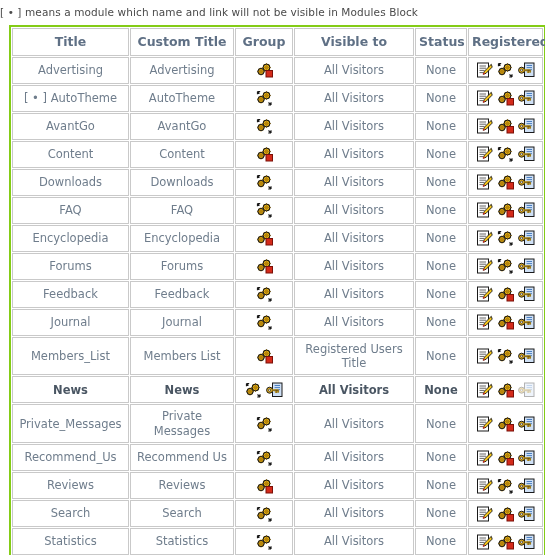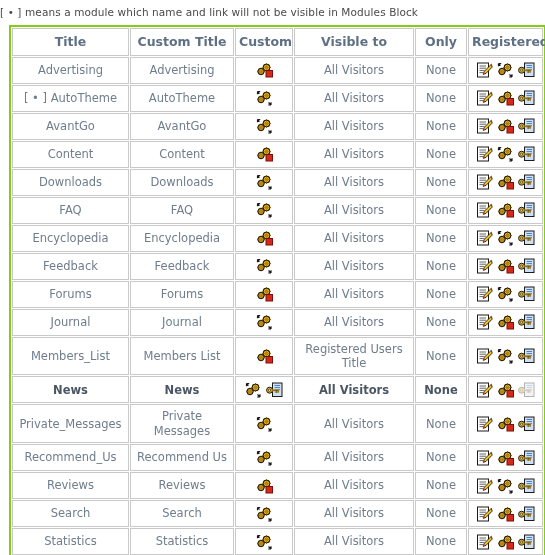--- a/index.html
+++ b/index.html
@@ -108,23 +108,23 @@
         <col class="c-custom">
         <col class="c-status">
       <col class="c-visible">
         <col class="c-group">
         <col class="c-func">
     </colgroup>
     <thead>
       <tr>
         <th class="col-title">Title</th>
         <th>Custom Title</th>
-        <th>Custom</th>
+        <th>Group</th>
         <th>Visible to</th>
-        <th>Only</th>
+        <th>Status</th>
         <th>Registered</th>
       </tr>
     </thead>
     <tbody id="tbody">
         <tr>
           <td class="col-title">Advertising</td>
           <td>Advertising</td>
           <td>
             <div class="icons">
               <span class="ico">
@@ -557,20 +557,83 @@
                   <circle cx="3.6" cy="8.2" r="3" fill="#e8b21c" stroke="#1a1a1a" stroke-width="1"></circle>
                   <circle cx="3.6" cy="8.2" r="1.1" fill="#ffffff" stroke="#1a1a1a" stroke-width="0.7"></circle>
                   <path d="M6.2 8.2 H12.4 M10.2 8.2 V11 M12.1 8.2 V10.6" stroke="#e8b21c" stroke-width="2" stroke-linecap="butt"></path>
                   <path d="M6.2 8.2 H12.4 M10.2 8.2 V11 M12.1 8.2 V10.6" stroke="#1a1a1a" stroke-width="0.6" fill="none"></path>
                 </svg>
               </span>
             </div>
           </td>
         </tr>
         <tr>
+          <td class="col-title">Forums</td>
+          <td>Forums</td>
+          <td>
+            <div class="icons">
+              <span class="ico">
+                <svg viewBox="0 0 17 16" xmlns="http://www.w3.org/2000/svg">
+                  <g stroke="#1a1a1a" stroke-width="0.9">
+                    <circle cx="5" cy="9.5" r="3.1" fill="#f5c518"></circle>
+                    <circle cx="5" cy="9.5" r="1.1" fill="#fff"></circle>
+                    <path d="M5 5.6 L5 13.4 M1.3 9.5 L8.7 9.5 M2.5 7 L7.5 12 M7.5 7 L2.5 12" stroke="#b8860b" stroke-width="1.1"></path>
+                    <circle cx="5" cy="9.5" r="3.1" fill="none"></circle>
+                    <circle cx="10.5" cy="5.5" r="3.4" fill="#f5c518"></circle>
+                    <circle cx="10.5" cy="5.5" r="1.2" fill="#fff"></circle>
+                    <path d="M10.5 1.3 L10.5 9.7 M6.3 5.5 L14.7 5.5 M7.6 2.6 L13.4 8.4 M13.4 2.6 L7.6 8.4" stroke="#b8860b" stroke-width="1.1"></path>
+                    <circle cx="10.5" cy="5.5" r="3.4" fill="none"></circle>
+                  </g>
+                  <rect x="10" y="8.5" width="6.5" height="6.5" fill="#d42a1a" stroke="#7a1008" stroke-width="1"></rect>
+                </svg>
+              </span>
+            </div>
+          </td>
+          <td>All Visitors</td>
+          <td>None</td>
+          <td>
+            <div class="icons">
+              <span class="ico">
+                <svg viewBox="0 0 17 16" xmlns="http://www.w3.org/2000/svg">
+                  <rect x="1.5" y="1" width="11" height="14" fill="#ffffff" stroke="#1a1a1a" stroke-width="1"></rect>
+                  <path d="M3.5 4 H10 M3.5 6.2 H10 M3.5 8.4 H8.5 M3.5 10.6 H7" stroke="#555" stroke-width="0.9"></path>
+                  <path d="M15.3 2.3 L8.2 9.4 L7.2 12.3 L10.1 11.3 L16.2 5.1 Z" fill="#f5c518" stroke="#1a1a1a" stroke-width="0.9"></path>
+                  <path d="M7.2 12.3 L8.6 10.9" stroke="#d42a1a" stroke-width="1.4"></path>
+                </svg>
+              </span>
+              <span class="ico">
+                <svg viewBox="0 0 17 16" xmlns="http://www.w3.org/2000/svg">
+                  <g stroke="#1a1a1a" stroke-width="0.9">
+                    <circle cx="5" cy="9.5" r="3.1" fill="#f5c518"></circle>
+                    <circle cx="5" cy="9.5" r="1.1" fill="#fff"></circle>
+                    <path d="M5 5.6 L5 13.4 M1.3 9.5 L8.7 9.5 M2.5 7 L7.5 12 M7.5 7 L2.5 12" stroke="#b8860b" stroke-width="1.1"></path>
+                    <circle cx="5" cy="9.5" r="3.1" fill="none"></circle>
+                    <circle cx="10.5" cy="5.5" r="3.4" fill="#f5c518"></circle>
+                    <circle cx="10.5" cy="5.5" r="1.2" fill="#fff"></circle>
+                    <path d="M10.5 1.3 L10.5 9.7 M6.3 5.5 L14.7 5.5 M7.6 2.6 L13.4 8.4 M13.4 2.6 L7.6 8.4" stroke="#b8860b" stroke-width="1.1"></path>
+                    <circle cx="10.5" cy="5.5" r="3.4" fill="none"></circle>
+                  </g>
+                  <path d="M3.5 3.5 L1.5 1.5 M1.5 1.5 L4.2 1.5 M1.5 1.5 L1.5 4.2" stroke="#1a1a1a" stroke-width="1.2" fill="none"></path>
+                  <path d="M12.5 12.5 L15 15 M15 15 L12.2 15 M15 15 L15 12.2" stroke="#1a1a1a" stroke-width="1.2" fill="none"></path>
+                </svg>
+              </span>
+              <span class="ico">
+                <svg viewBox="0 0 17 16" xmlns="http://www.w3.org/2000/svg">
+                  <rect x="6.5" y="1" width="9.5" height="13.5" fill="#cfe0f5" stroke="#1a1a1a" stroke-width="1"></rect>
+                  <path d="M8.6 3.5 H14 M8.6 5.6 H14 M8.6 7.7 H14 M8.6 9.8 H13" stroke="#4a7fc1" stroke-width="1"></path>
+                  <circle cx="3.6" cy="8.2" r="3" fill="#e8b21c" stroke="#1a1a1a" stroke-width="1"></circle>
+                  <circle cx="3.6" cy="8.2" r="1.1" fill="#ffffff" stroke="#1a1a1a" stroke-width="0.7"></circle>
+                  <path d="M6.2 8.2 H12.4 M10.2 8.2 V11 M12.1 8.2 V10.6" stroke="#e8b21c" stroke-width="2" stroke-linecap="butt"></path>
+                  <path d="M6.2 8.2 H12.4 M10.2 8.2 V11 M12.1 8.2 V10.6" stroke="#1a1a1a" stroke-width="0.6" fill="none"></path>
+                </svg>
+              </span>
+            </div>
+          </td>
+        </tr>
+        <tr>
           <td class="col-title">Feedback</td>
           <td>Feedback</td>
           <td>
             <div class="icons">
               <span class="ico">
                 <svg viewBox="0 0 17 16" xmlns="http://www.w3.org/2000/svg">
                   <g stroke="#1a1a1a" stroke-width="0.9">
                     <circle cx="5" cy="9.5" r="3.1" fill="#f5c518"></circle>
                     <circle cx="5" cy="9.5" r="1.1" fill="#fff"></circle>
                     <path d="M5 5.6 L5 13.4 M1.3 9.5 L8.7 9.5 M2.5 7 L7.5 12 M7.5 7 L2.5 12" stroke="#b8860b" stroke-width="1.1"></path>
@@ -604,83 +667,20 @@
                     <circle cx="5" cy="9.5" r="3.1" fill="#f5c518"></circle>
                     <circle cx="5" cy="9.5" r="1.1" fill="#fff"></circle>
                     <path d="M5 5.6 L5 13.4 M1.3 9.5 L8.7 9.5 M2.5 7 L7.5 12 M7.5 7 L2.5 12" stroke="#b8860b" stroke-width="1.1"></path>
                     <circle cx="5" cy="9.5" r="3.1" fill="none"></circle>
                     <circle cx="10.5" cy="5.5" r="3.4" fill="#f5c518"></circle>
                     <circle cx="10.5" cy="5.5" r="1.2" fill="#fff"></circle>
                     <path d="M10.5 1.3 L10.5 9.7 M6.3 5.5 L14.7 5.5 M7.6 2.6 L13.4 8.4 M13.4 2.6 L7.6 8.4" stroke="#b8860b" stroke-width="1.1"></path>
                     <circle cx="10.5" cy="5.5" r="3.4" fill="none"></circle>
                   </g>
                   <rect x="10" y="8.5" width="6.5" height="6.5" fill="#d42a1a" stroke="#7a1008" stroke-width="1"></rect>
-                </svg>
-              </span>
-              <span class="ico">
-                <svg viewBox="0 0 17 16" xmlns="http://www.w3.org/2000/svg">
-                  <rect x="6.5" y="1" width="9.5" height="13.5" fill="#cfe0f5" stroke="#1a1a1a" stroke-width="1"></rect>
-                  <path d="M8.6 3.5 H14 M8.6 5.6 H14 M8.6 7.7 H14 M8.6 9.8 H13" stroke="#4a7fc1" stroke-width="1"></path>
-                  <circle cx="3.6" cy="8.2" r="3" fill="#e8b21c" stroke="#1a1a1a" stroke-width="1"></circle>
-                  <circle cx="3.6" cy="8.2" r="1.1" fill="#ffffff" stroke="#1a1a1a" stroke-width="0.7"></circle>
-                  <path d="M6.2 8.2 H12.4 M10.2 8.2 V11 M12.1 8.2 V10.6" stroke="#e8b21c" stroke-width="2" stroke-linecap="butt"></path>
-                  <path d="M6.2 8.2 H12.4 M10.2 8.2 V11 M12.1 8.2 V10.6" stroke="#1a1a1a" stroke-width="0.6" fill="none"></path>
-                </svg>
-              </span>
-            </div>
-          </td>
-        </tr>
-        <tr>
-          <td class="col-title">Forums</td>
-          <td>Forums</td>
-          <td>
-            <div class="icons">
-              <span class="ico">
-                <svg viewBox="0 0 17 16" xmlns="http://www.w3.org/2000/svg">
-                  <g stroke="#1a1a1a" stroke-width="0.9">
-                    <circle cx="5" cy="9.5" r="3.1" fill="#f5c518"></circle>
-                    <circle cx="5" cy="9.5" r="1.1" fill="#fff"></circle>
-                    <path d="M5 5.6 L5 13.4 M1.3 9.5 L8.7 9.5 M2.5 7 L7.5 12 M7.5 7 L2.5 12" stroke="#b8860b" stroke-width="1.1"></path>
-                    <circle cx="5" cy="9.5" r="3.1" fill="none"></circle>
-                    <circle cx="10.5" cy="5.5" r="3.4" fill="#f5c518"></circle>
-                    <circle cx="10.5" cy="5.5" r="1.2" fill="#fff"></circle>
-                    <path d="M10.5 1.3 L10.5 9.7 M6.3 5.5 L14.7 5.5 M7.6 2.6 L13.4 8.4 M13.4 2.6 L7.6 8.4" stroke="#b8860b" stroke-width="1.1"></path>
-                    <circle cx="10.5" cy="5.5" r="3.4" fill="none"></circle>
-                  </g>
-                  <rect x="10" y="8.5" width="6.5" height="6.5" fill="#d42a1a" stroke="#7a1008" stroke-width="1"></rect>
-                </svg>
-              </span>
-            </div>
-          </td>
-          <td>All Visitors</td>
-          <td>None</td>
-          <td>
-            <div class="icons">
-              <span class="ico">
-                <svg viewBox="0 0 17 16" xmlns="http://www.w3.org/2000/svg">
-                  <rect x="1.5" y="1" width="11" height="14" fill="#ffffff" stroke="#1a1a1a" stroke-width="1"></rect>
-                  <path d="M3.5 4 H10 M3.5 6.2 H10 M3.5 8.4 H8.5 M3.5 10.6 H7" stroke="#555" stroke-width="0.9"></path>
-                  <path d="M15.3 2.3 L8.2 9.4 L7.2 12.3 L10.1 11.3 L16.2 5.1 Z" fill="#f5c518" stroke="#1a1a1a" stroke-width="0.9"></path>
-                  <path d="M7.2 12.3 L8.6 10.9" stroke="#d42a1a" stroke-width="1.4"></path>
-                </svg>
-              </span>
-              <span class="ico">
-                <svg viewBox="0 0 17 16" xmlns="http://www.w3.org/2000/svg">
-                  <g stroke="#1a1a1a" stroke-width="0.9">
-                    <circle cx="5" cy="9.5" r="3.1" fill="#f5c518"></circle>
-                    <circle cx="5" cy="9.5" r="1.1" fill="#fff"></circle>
-                    <path d="M5 5.6 L5 13.4 M1.3 9.5 L8.7 9.5 M2.5 7 L7.5 12 M7.5 7 L2.5 12" stroke="#b8860b" stroke-width="1.1"></path>
-                    <circle cx="5" cy="9.5" r="3.1" fill="none"></circle>
-                    <circle cx="10.5" cy="5.5" r="3.4" fill="#f5c518"></circle>
-                    <circle cx="10.5" cy="5.5" r="1.2" fill="#fff"></circle>
-                    <path d="M10.5 1.3 L10.5 9.7 M6.3 5.5 L14.7 5.5 M7.6 2.6 L13.4 8.4 M13.4 2.6 L7.6 8.4" stroke="#b8860b" stroke-width="1.1"></path>
-                    <circle cx="10.5" cy="5.5" r="3.4" fill="none"></circle>
-                  </g>
-                  <path d="M3.5 3.5 L1.5 1.5 M1.5 1.5 L4.2 1.5 M1.5 1.5 L1.5 4.2" stroke="#1a1a1a" stroke-width="1.2" fill="none"></path>
-                  <path d="M12.5 12.5 L15 15 M15 15 L12.2 15 M15 15 L15 12.2" stroke="#1a1a1a" stroke-width="1.2" fill="none"></path>
                 </svg>
               </span>
               <span class="ico">
                 <svg viewBox="0 0 17 16" xmlns="http://www.w3.org/2000/svg">
                   <rect x="6.5" y="1" width="9.5" height="13.5" fill="#cfe0f5" stroke="#1a1a1a" stroke-width="1"></rect>
                   <path d="M8.6 3.5 H14 M8.6 5.6 H14 M8.6 7.7 H14 M8.6 9.8 H13" stroke="#4a7fc1" stroke-width="1"></path>
                   <circle cx="3.6" cy="8.2" r="3" fill="#e8b21c" stroke="#1a1a1a" stroke-width="1"></circle>
                   <circle cx="3.6" cy="8.2" r="1.1" fill="#ffffff" stroke="#1a1a1a" stroke-width="0.7"></circle>
                   <path d="M6.2 8.2 H12.4 M10.2 8.2 V11 M12.1 8.2 V10.6" stroke="#e8b21c" stroke-width="2" stroke-linecap="butt"></path>
                   <path d="M6.2 8.2 H12.4 M10.2 8.2 V11 M12.1 8.2 V10.6" stroke="#1a1a1a" stroke-width="0.6" fill="none"></path>

